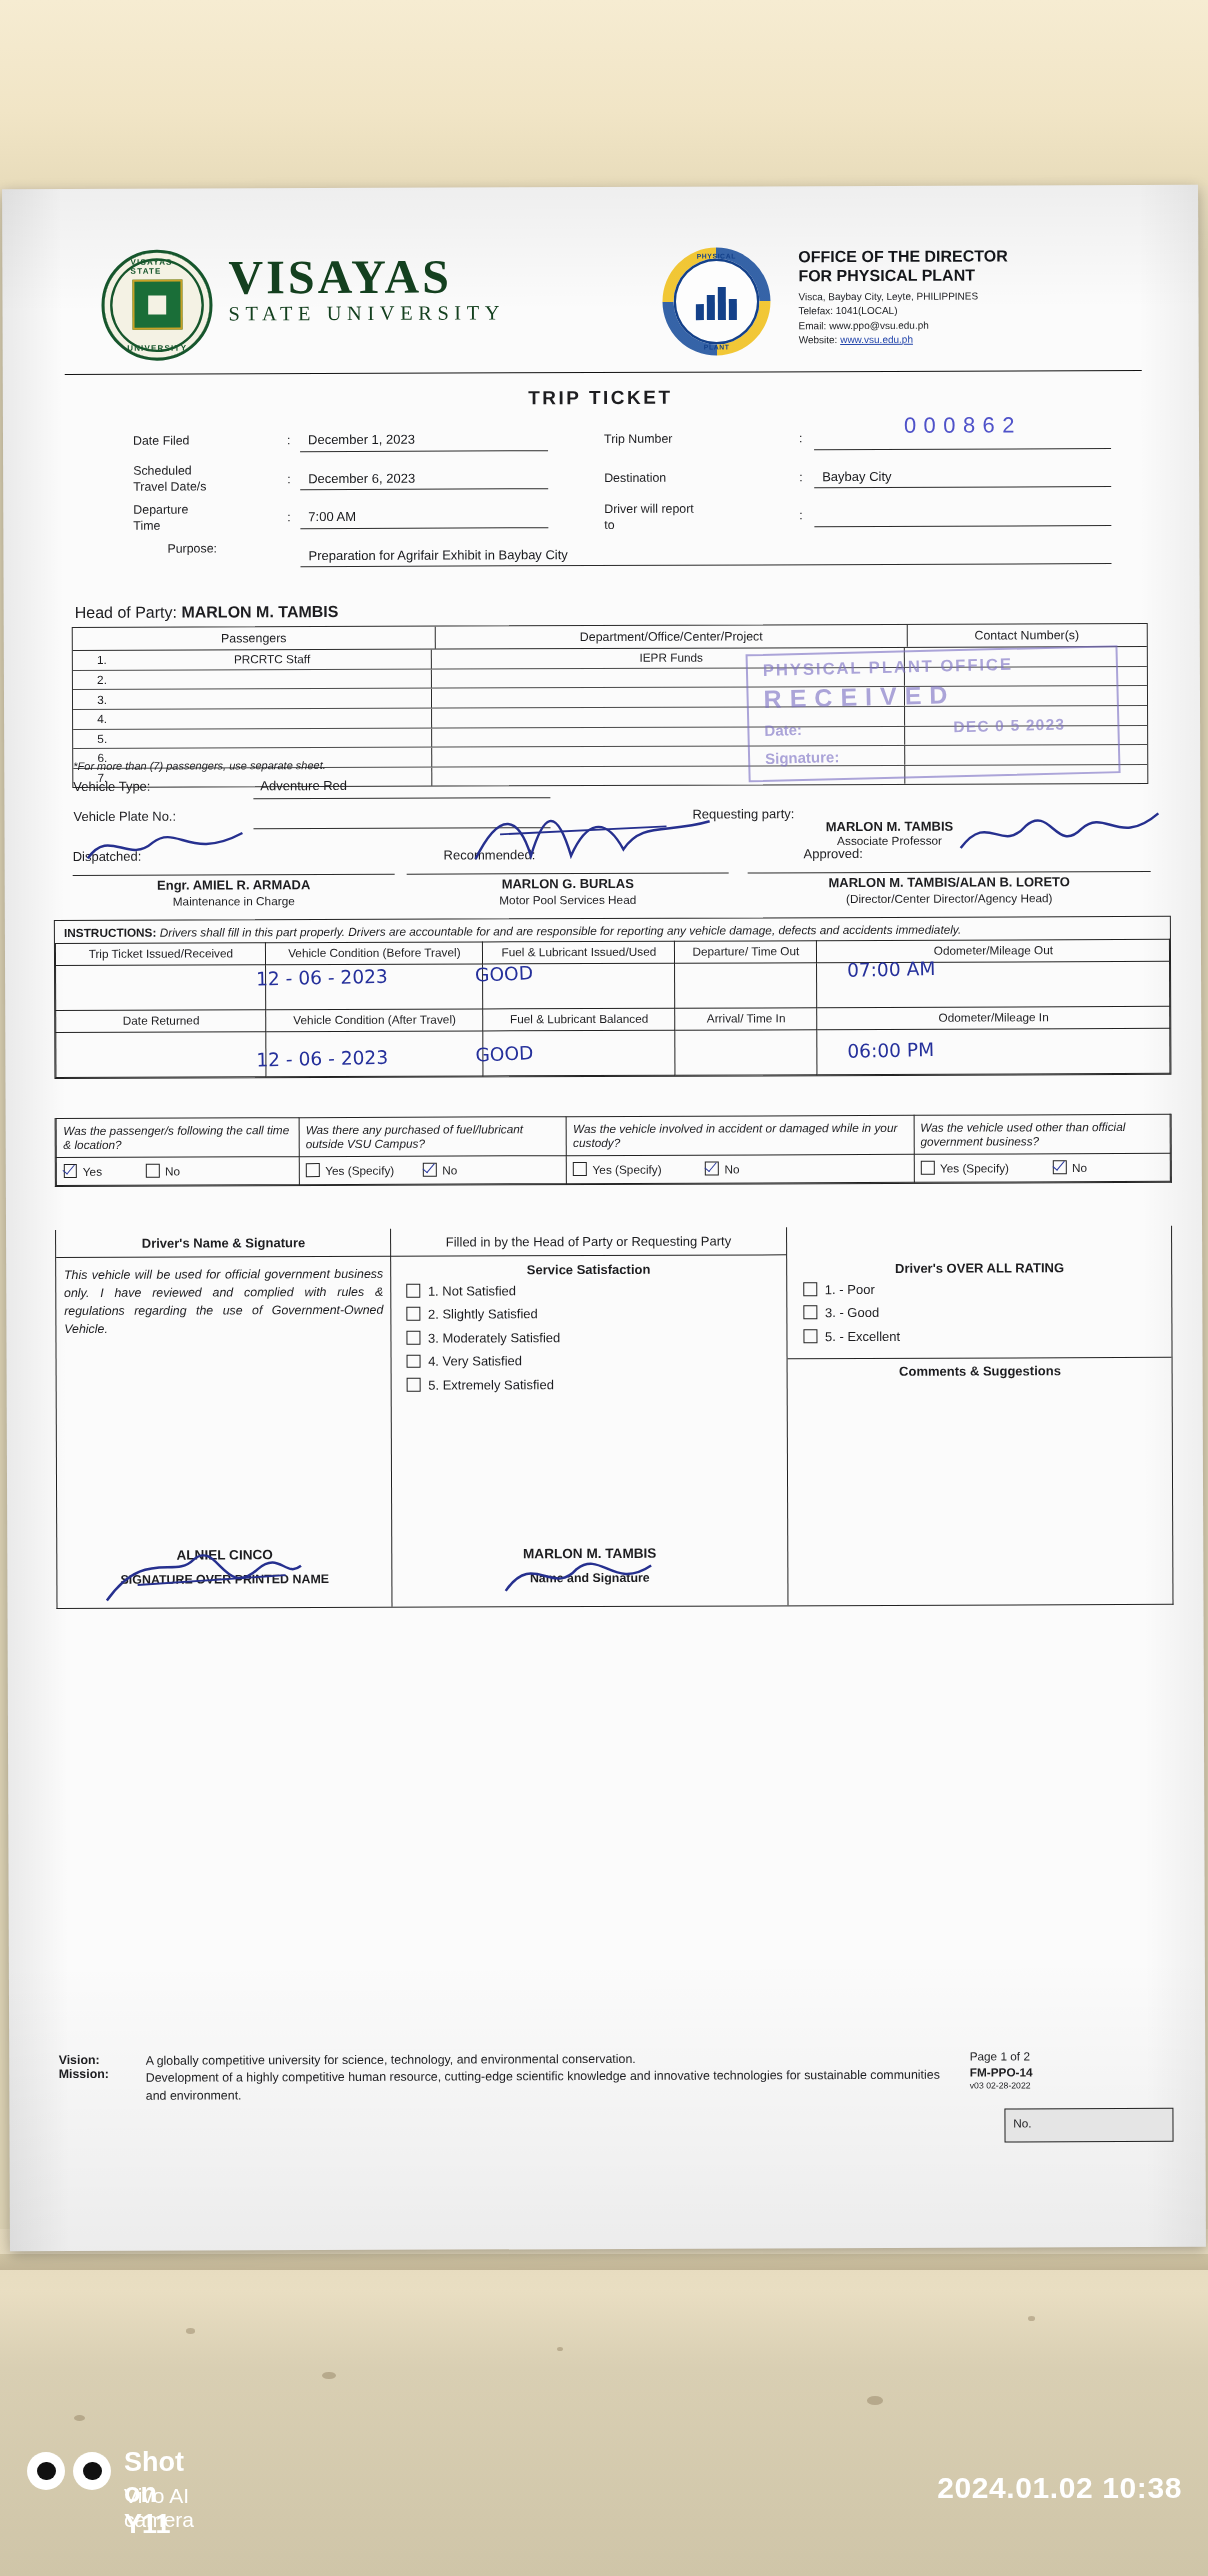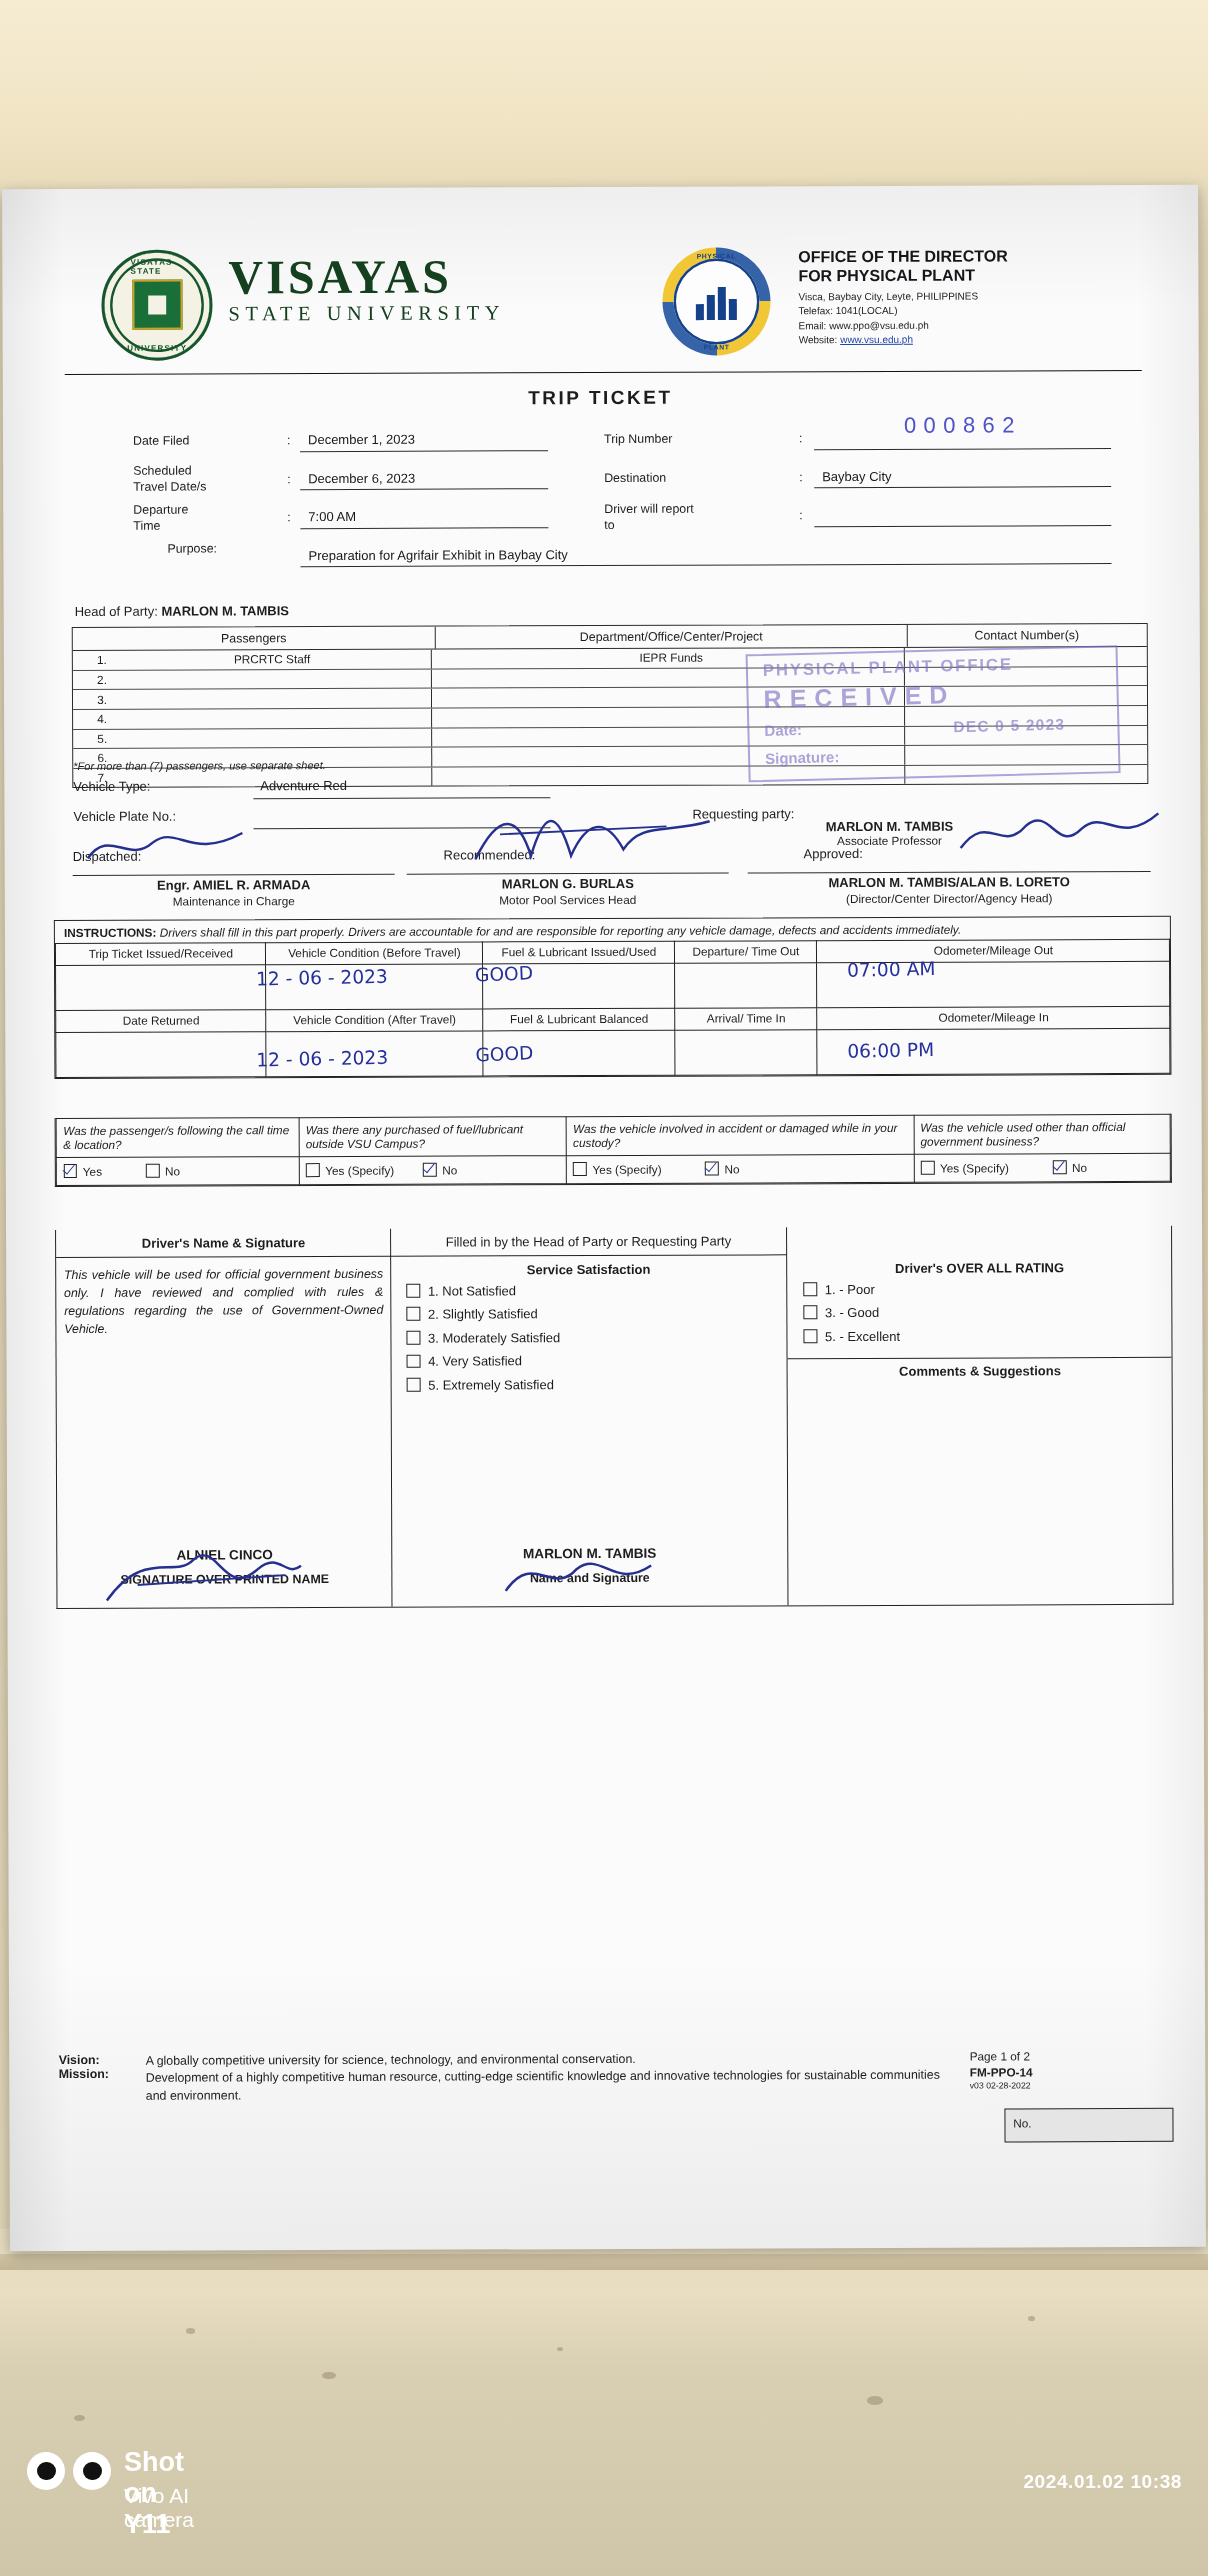--- a/index.html
+++ b/index.html
@@ -113,21 +113,21 @@
   .fields{position:absolute;left:25px;top:218px;width:1077px;height:167px;font-size:12.4px;}
   .fl{position:absolute;}
   .line{position:absolute;border-bottom:1.2px solid #2a2a2a;}
   .val{position:absolute;font-size:13px;color:#17181b;}
   .tripnum{
     position:absolute;left:839px;top:-10px;font-size:22px;letter-spacing:7.4px;
     color:#4f52c9;font-family:"Liberation Sans",sans-serif;
   }
   .colon{position:absolute;font-size:12.4px;}
   
-  .hop{position:absolute;left:34px;top:396px;font-size:13px;}
+  .hop{position:absolute;left:34px;top:396px;font-size:16px;}
   .hop b{font-weight:bold;}
   
   .ptable{position:absolute;left:31px;top:419px;width:1074px;border:1.2px solid #2a2a2a;}
   .ptable .hr{display:flex;border-bottom:1.2px solid #2a2a2a;}
   .ptable .hr div{
     text-align:center;font-size:12.4px;padding:4.3px 0;border-right:1.2px solid #2a2a2a;
   }
   .ptable .hr div:last-child{border-right:none;}
   .c1{width:362px;}
   .c2{width:471px;}
@@ -210,21 +210,21 @@
   }
   .scribble{position:absolute;pointer-events:none;}
   
   .wm{position:absolute;left:27px;top:2449px;color:#fff;}
   .wm .ic{position:absolute;left:0;top:2.5px;width:38px;height:38px;border-radius:50%;background:#fff;}
   .wm .ic:after{content:"";position:absolute;left:10px;top:10px;width:18.6px;height:18.6px;border-radius:50%;background:#111;}
   .wm .ic2{position:absolute;left:46px;top:2.5px;width:38px;height:38px;border-radius:50%;background:#fff;}
   .wm .ic2:after{content:"";position:absolute;left:10px;top:10px;width:18.6px;height:18.6px;border-radius:50%;background:#111;}
   .wm .t1{position:absolute;left:97px;top:-2.5px;font-size:27px;font-weight:bold;}
   .wm .t2{position:absolute;left:97px;top:35px;font-size:21px;}
-  .wmdate{position:absolute;right:27px;top:2471px;color:#fff;font-size:19px;font-weight:bold;letter-spacing:0.6px;}
+  .wmdate{position:absolute;right:27px;top:2471px;color:#fff;font-size:30px;font-weight:bold;letter-spacing:0.6px;}
 </style>
 </head>
 <body>
 
 <div class="photo-bg">
   <div class="table-top"></div>
   <div class="table-bottom"></div>
   <div class="table-edge"></div>
   <div class="speck" style="left:186px;top:2328px;width:8.7px;height:5.6px;"></div>
   <div class="speck" style="left:322px;top:2372px;width:13.6px;height:7.4px;"></div>

